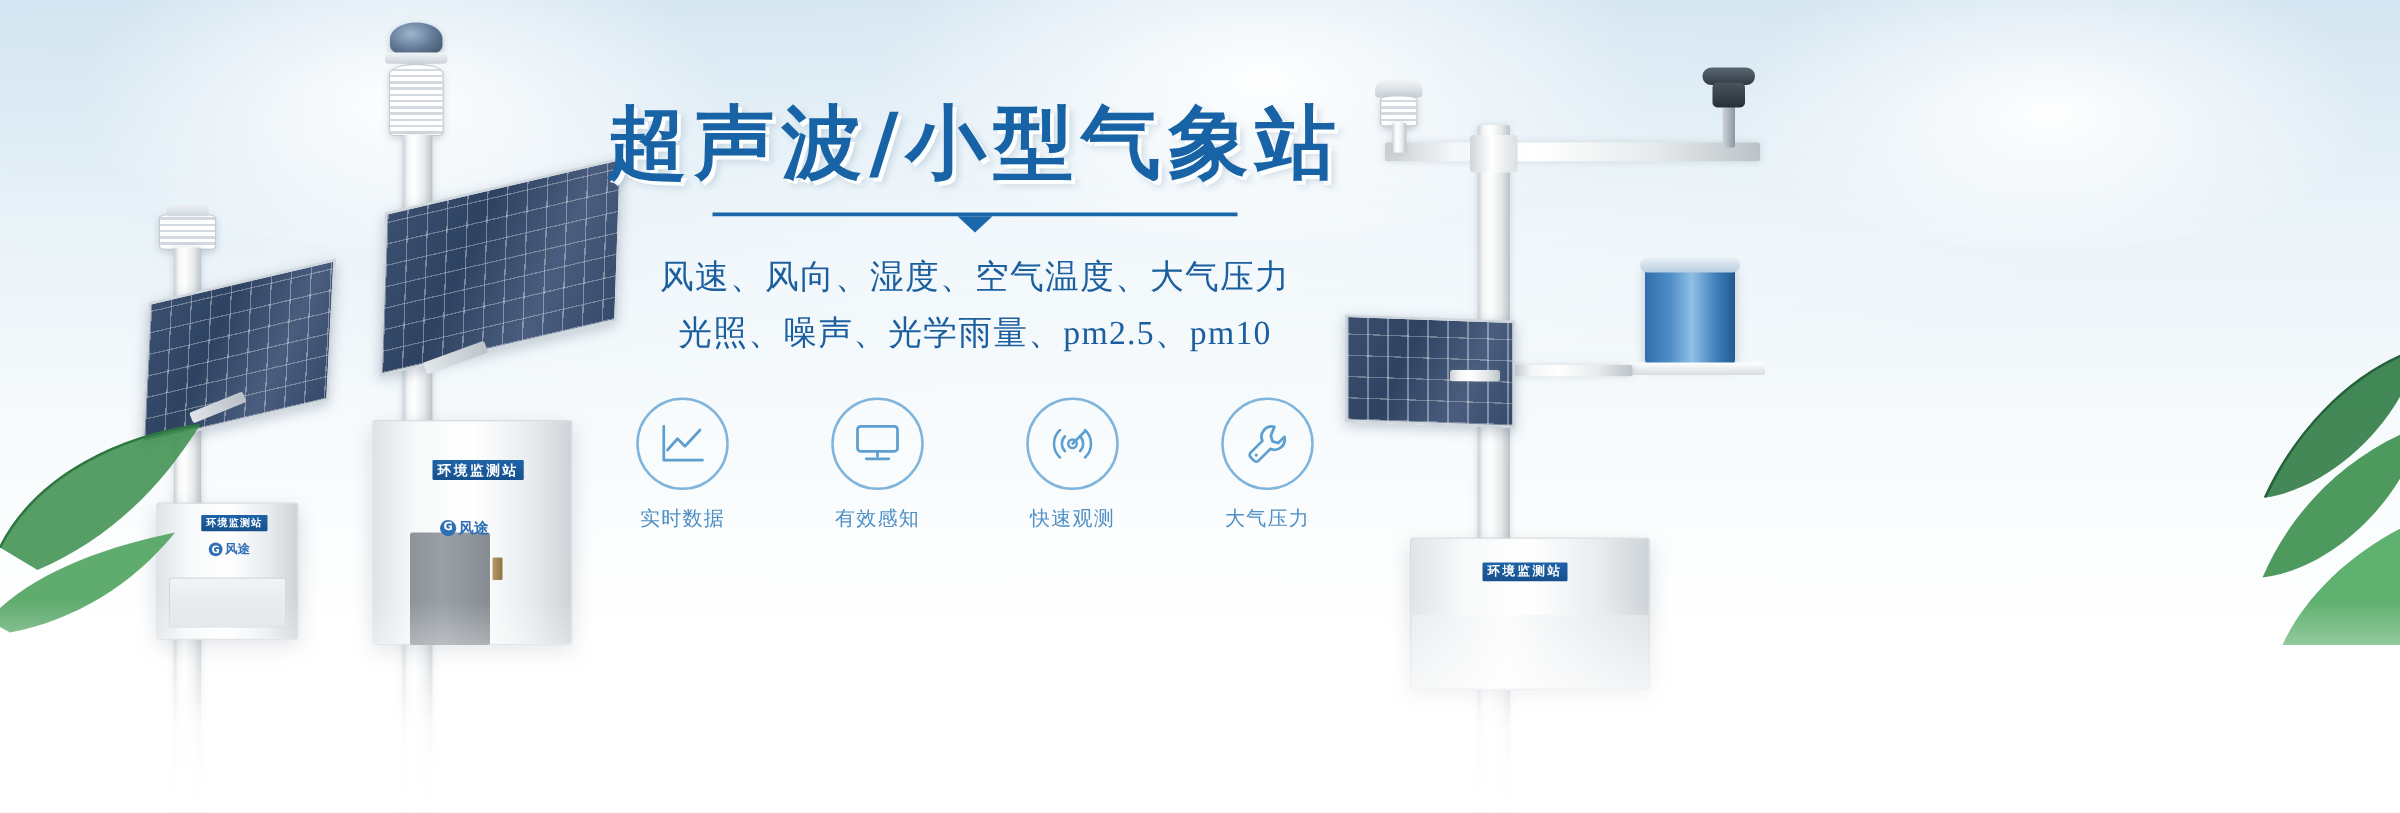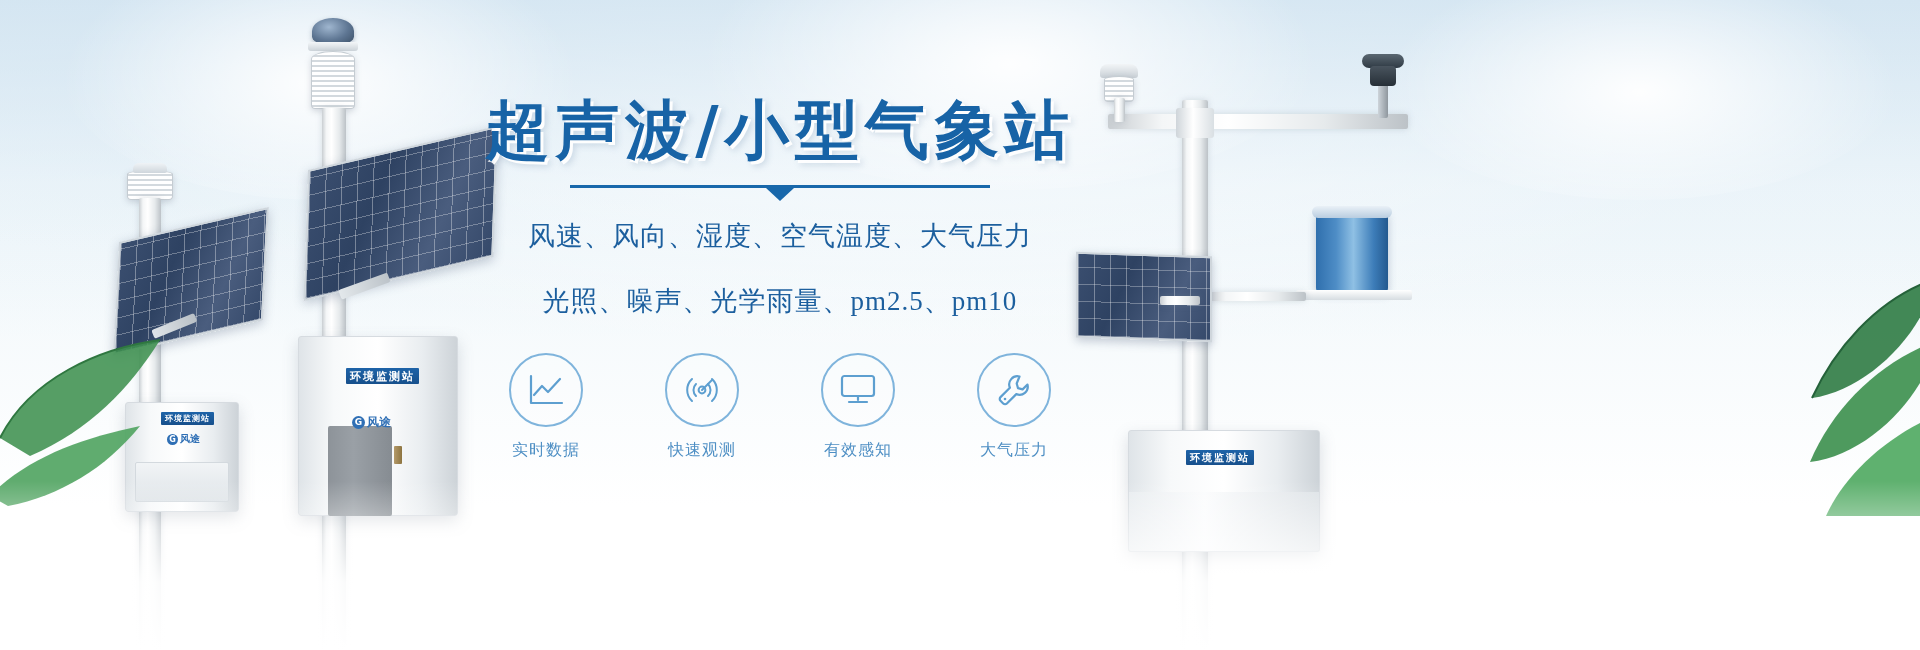--- a/index.html
+++ b/index.html
@@ -96,21 +96,21 @@
     background:#2f6fb5; color:#fff; font-size:8px; line-height:11px; text-align:center;
   }
 
   
   .leaf { position:absolute; pointer-events:none; }
   .leaf svg { display:block; }
 
   
   .content {
     position:absolute;
-    left:430px; top:96px;
+    left:430px; top:81px;
     width:700px;
     text-align:center;
     z-index:30;
   }
   .title {
     font-family:"DejaVu Sans","Liberation Sans",sans-serif;
     font-weight:bold;
     font-size:64px;
     line-height:1.08;
     color:#1763a6;
@@ -286,34 +286,47 @@
 
   <div class="ground-fade"></div>
 
   <div class="content">
 
     <div class="title">超声波/小型气象站</div>
 
     <div class="divider"></div>
 
     <div class="sub">风速、风向、湿度、空气温度、大气压力</div>
-    <div class="sub" style="margin-top:20px;text-align:center;">光照、噪声、光学雨量、pm2.5、pm10</div>
+    <div class="sub" style="margin-top:0;text-align:center;">光照、噪声、光学雨量、pm2.5、pm10</div>
 
     <div class="features">
 
       <div class="feature">
         <div class="fcircle">
           <span>
             <svg width="38" height="34" viewBox="0 0 38 34" fill="none" stroke="#5d9fd0" stroke-width="2.2" stroke-linecap="round" stroke-linejoin="round">
               <path d="M4 3 V30 H35"></path>
               <path d="M7 22 L15 13 L21 19 L33 6"></path>
             </svg>
           </span>
         </div>
         <div class="flabel">实时数据</div>
+      </div>
+
+      <div class="feature">
+        <div class="fcircle">
+          <span>
+            <svg width="40" height="34" viewBox="0 0 40 34" fill="none" stroke="#5d9fd0" stroke-width="2.2" stroke-linecap="round" stroke-linejoin="round">
+              <rect x="4" y="3" width="32" height="20" rx="2.5"></rect>
+              <path d="M20 23 V27"></path>
+              <path d="M11 29 H29"></path>
+            </svg>
+          </span>
+        </div>
+        <div class="flabel">有效感知</div>
       </div>
 
       <div class="feature">
         <div class="fcircle">
           <span>
             <svg width="38" height="38" viewBox="0 0 38 38" fill="none" stroke="#5d9fd0" stroke-width="2" stroke-linecap="round">
               <circle cx="19" cy="19" r="3.4"></circle>
               <path d="M25 13 A8.4 8.4 0 0 1 25 25"></path>
               <path d="M13 25 A8.4 8.4 0 0 1 13 13"></path>
               <path d="M29 8 A15 15 0 0 1 29 30"></path>
@@ -321,33 +334,20 @@
               <path d="M19 19 L29 9"></path>
             </svg>
           </span>
         </div>
         <div class="flabel">快速观测</div>
       </div>
 
       <div class="feature">
         <div class="fcircle">
           <span>
-            <svg width="40" height="34" viewBox="0 0 40 34" fill="none" stroke="#5d9fd0" stroke-width="2.2" stroke-linecap="round" stroke-linejoin="round">
-              <rect x="4" y="3" width="32" height="20" rx="2.5"></rect>
-              <path d="M20 23 V27"></path>
-              <path d="M11 29 H29"></path>
-            </svg>
-          </span>
-        </div>
-        <div class="flabel">有效感知</div>
-      </div>
-
-      <div class="feature">
-        <div class="fcircle">
-          <span>
             <svg width="38" height="38" viewBox="0 0 38 38" fill="none" stroke="#5d9fd0" stroke-width="2.2" stroke-linecap="round" stroke-linejoin="round">
               <path d="M24.5 5.5 a8.2 8.2 0 0 0 -9.6 11.2 L5.5 26.1 a2.6 2.6 0 0 0 0 3.7 l2.7 2.7 a2.6 2.6 0 0 0 3.7 0 l9.4 -9.4 a8.2 8.2 0 0 0 11.2 -9.6 l-4.9 4.9 -4.6 -1.3 -1.3 -4.6 z"></path>
               <circle cx="10" cy="28" r="1.3" fill="#5d9fd0" stroke="none"></circle>
             </svg>
           </span>
         </div>
         <div class="flabel">大气压力</div>
       </div>
 
     </div>

